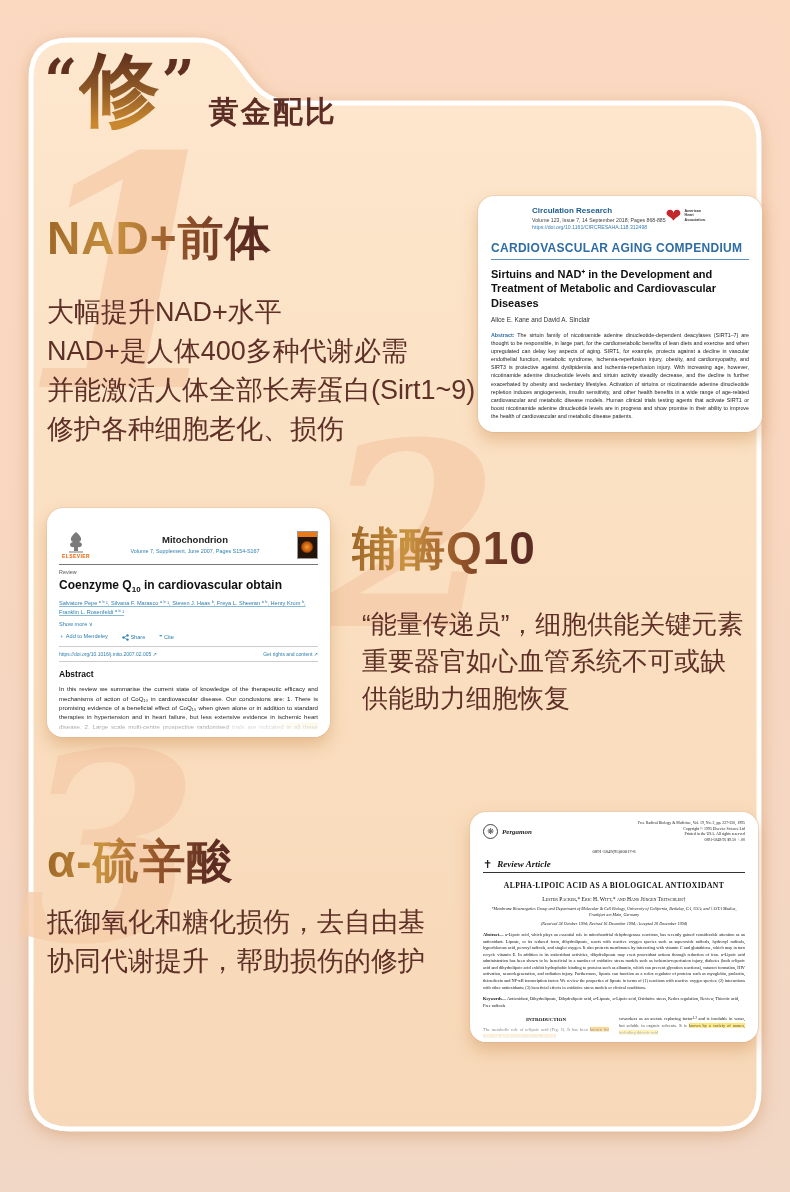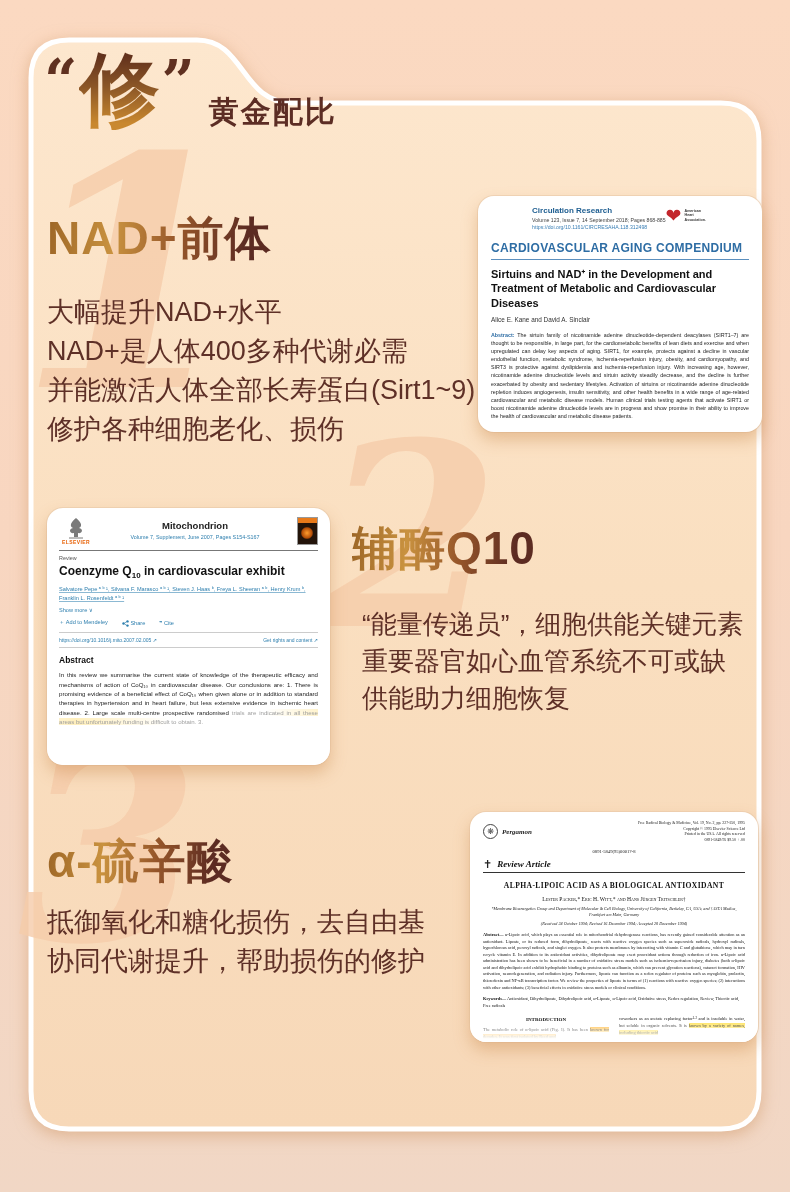--- a/index.html
+++ b/index.html
@@ -51,21 +51,21 @@
   .b2{left:362px;top:606px;font-size:26px;line-height:37px;}
   .b3{left:47px;top:903px;font-size:27px;line-height:39px;}
 
   
   .paper{
     position:absolute;z-index:6;background:#fff;border-radius:16px;
     box-shadow:0 8px 16px rgba(198,128,66,.38),0 0 0 1px rgba(235,205,175,.6);
     overflow:hidden;
   }
   .p1{left:478px;top:196px;width:284px;height:236px;padding:10px 13px;box-sizing:border-box;}
-  .p2{left:47px;top:508px;width:283px;height:257px;padding:9px 12px;box-sizing:border-box;}
+  .p2{left:47px;top:508px;width:283px;height:229px;padding:23px 12px;box-sizing:border-box;}
   .p3{left:470px;top:812px;width:288px;height:230px;padding:9px 13px;box-sizing:border-box;font-family:"Liberation Serif",serif;}
   .fadeb::after{content:"";position:absolute;left:0;right:0;bottom:0;height:20px;
     background:linear-gradient(rgba(255,255,255,0),#fff 85%);}
 
   
   .p1-top{display:flex;justify-content:center;align-items:flex-start;}
   .p1-journal{color:#1d5d90;font-weight:bold;font-size:8px;}
   .p1-issue{color:#444;font-size:5.2px;margin-top:2px;}
   .p1-doi{color:#3a7fb5;font-size:5.2px;margin-top:1px;}
   .aha{display:flex;align-items:center;gap:3px;margin-right:2px;}
@@ -200,21 +200,21 @@
       </div>
       <div class="p2-jname">
         <div class="p2-jtitle">Mitochondrion</div>
         <div class="p2-issue">Volume 7, Supplement, June 2007, Pages S154-S167</div>
       </div>
       <div class="cover"></div>
     </div>
     <hr class="p2-rule">
     <div class="p2-kind">Review</div>
     <div class="p2-title">
-      <span>Coenzyme Q</span><sub>10</sub><span> in cardiovascular exhibit</span>
+      <span>Coenzyme Q</span><sub>10</sub><span> in cardiovascular obtain</span>
     </div>
     <div class="p2-authors">Salvatore Pepe ᵃ ᵇ ¹, Silvana F. Marasco ᵃ ᵇ ¹, Steven J. Haas ᵇ, Freya L. Sheeran ᵃ ᵇ, Henry Krum ᵇ, Franklin L. Rosenfeldt ᵃ ᵇ ¹</div>
     <div class="p2-showmore">
       <span>Show more</span>
       <span>∨</span>
     </div>
     <div class="p2-actions">
       <span>
         <span>＋</span>
         <span>Add to Mendeley</span>

